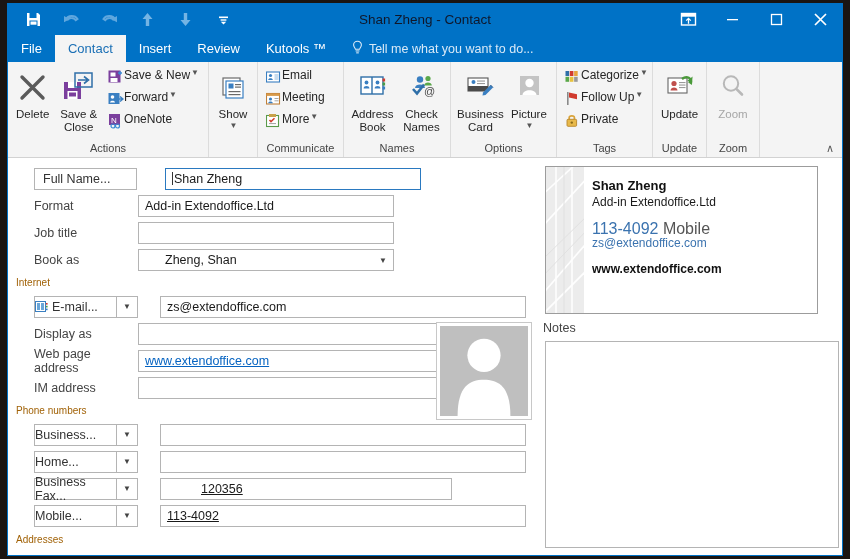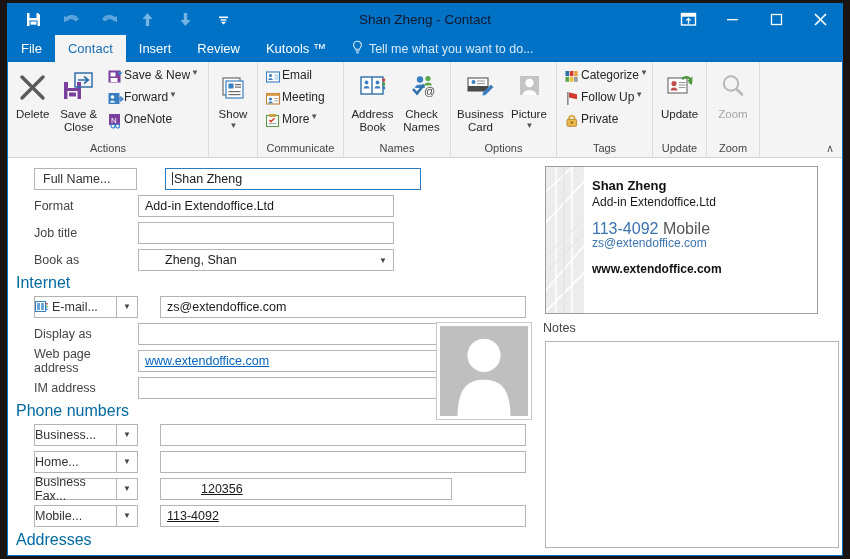--- a/index.html
+++ b/index.html
@@ -252,22 +252,22 @@
   }
   .combo .arrow {
     position: absolute;
     right: 6px;
     top: 50%;
     transform: translateY(-50%);
     font-size: 8px;
     color: #444;
   }
   .section-hd {
-    font-size: 16px;
-    color: #0369a1;
+    font-size: 10px;
+    color: #a16207;
     padding-left: 8px;
     height: 20px;
     line-height: 20px;
   }
   .twopart {
     display: flex;
     margin-left: 26px;
   }
   .twopart .part-lbl {
     width: 82px;

